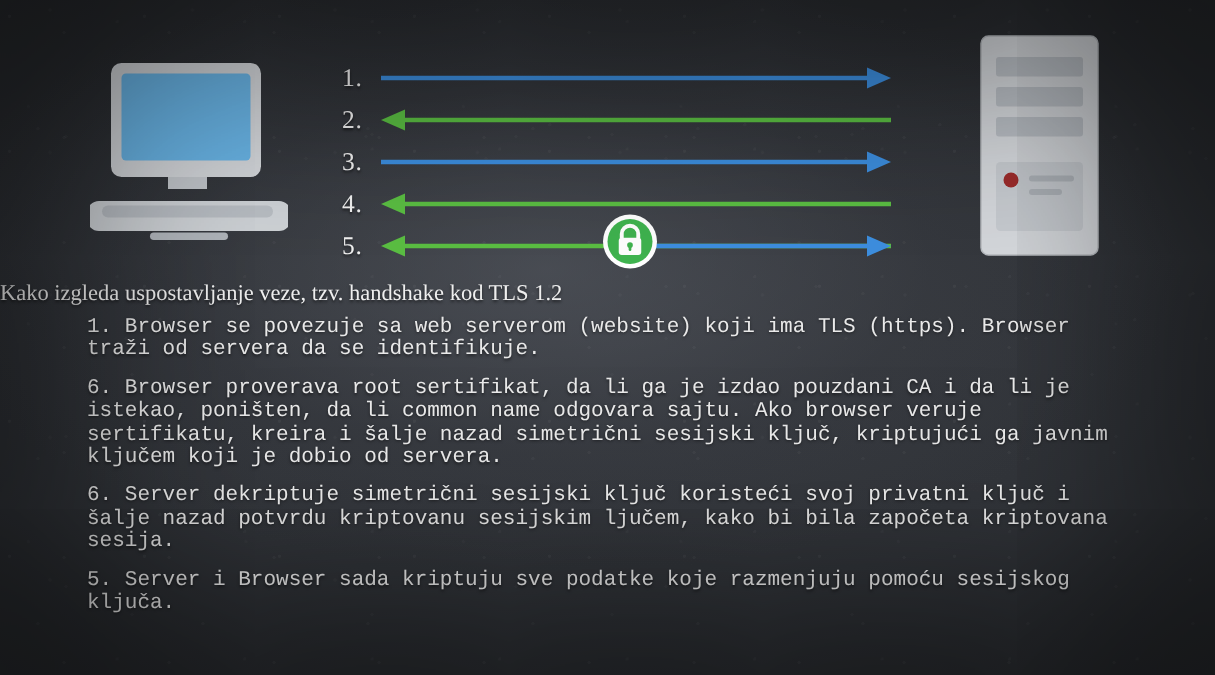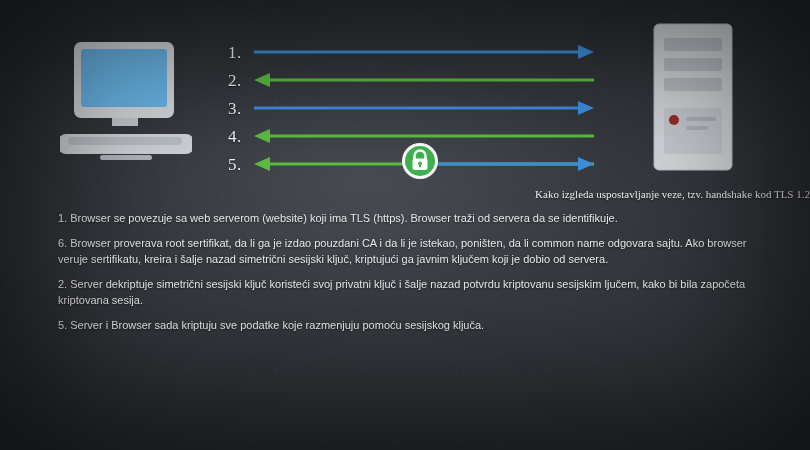--- a/index.html
+++ b/index.html
@@ -93,35 +93,35 @@
     width: 40px;
     height: 40px;
   }
 
   
   .caption {
     position: absolute;
     left: 0;
     right: 0;
     top: 188px;
-    text-align: right;
+    text-align: left;
     color: #efefef;
-    font-size: 11px;
+    font-size: 15px;
     font-family: "Liberation Serif", serif;
     text-shadow: 0 1px 2px rgba(0,0,0,.55);
   }
   .body-text {
     position: absolute;
     left: 58px;
     top: 211px;
     width: 700px;
     color: #e9e9e9;
-    font-size: 11px;
+    font-size: 14px;
     line-height: 15.4px;
-    font-family: Liberation Sans, sans-serif;
+    font-family: Liberation Mono, monospace;
     text-shadow: 0 1px 2px rgba(0,0,0,.5);
   }
   .body-text p { margin: 0 0 10px 0; }
   .body-text p:last-child { margin-bottom: 8px; }
 </style>
 </head>
 <body>
 
 <div id="slide">
 
@@ -208,17 +208,17 @@
       <circle cx="20" cy="22.4" r="1.9" fill="#3fb34f"></circle>
       <rect x="19.1" y="22.4" width="1.8" height="4" rx="0.9" fill="#3fb34f"></rect>
     </svg>
   </div>
 
   <div class="caption">Kako izgleda uspostavljanje veze, tzv. handshake kod TLS 1.2</div>
 
   <div class="body-text">
     <p>1. Browser se povezuje sa web serverom (website) koji ima TLS (https). Browser traži od servera  da se identifikuje.</p>
     <p>6. Browser proverava root sertifikat, da li ga je izdao pouzdani CA i da li je istekao, poništen, da li common name odgovara sajtu. Ako browser veruje sertifikatu, kreira i šalje nazad simetrični sesijski ključ, kriptujući ga javnim ključem koji je dobio od servera.</p>
-    <p>2. Server dekriptuje simetrični sesijski ključ koristeći svoj privatni ključ i šalje nazad potvrdu kriptovanu sesijskim ljučem, kako bi bila započeta kriptovana sesija.</p>
+    <p>6. Server dekriptuje simetrični sesijski ključ koristeći svoj privatni ključ i šalje nazad potvrdu kriptovanu sesijskim ljučem, kako bi bila započeta kriptovana sesija.</p>
     <p>5. Server i Browser sada kriptuju sve podatke koje razmenjuju  pomoću  sesijskog ključa.</p>
   </div>
 
 </div>
 
 </body></html>

